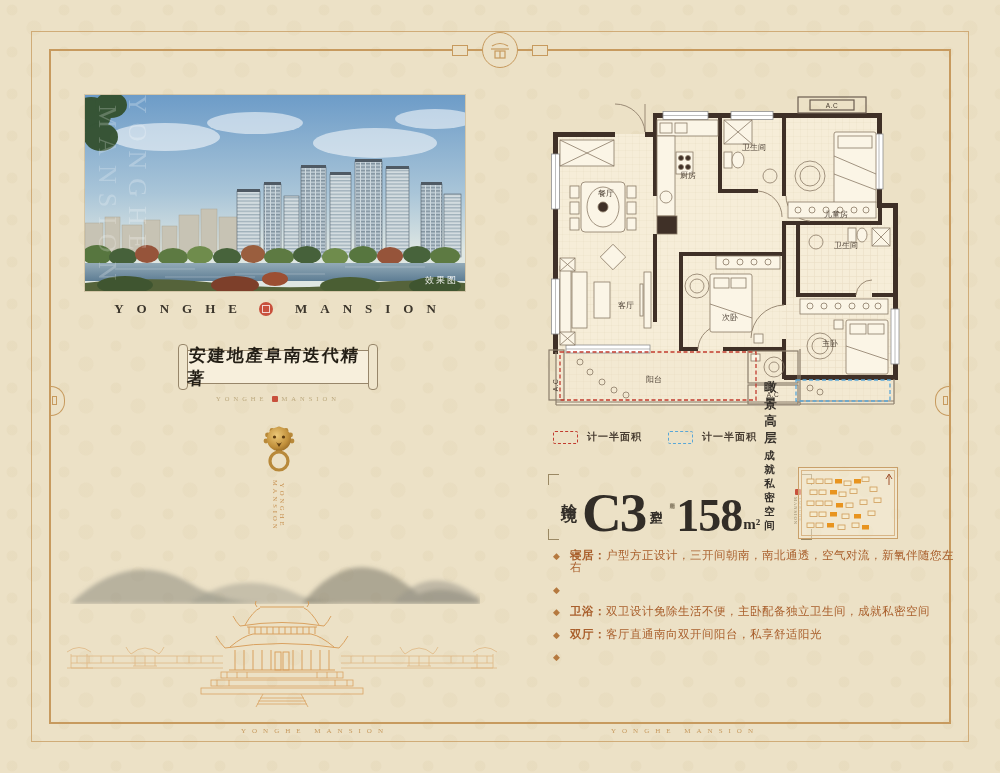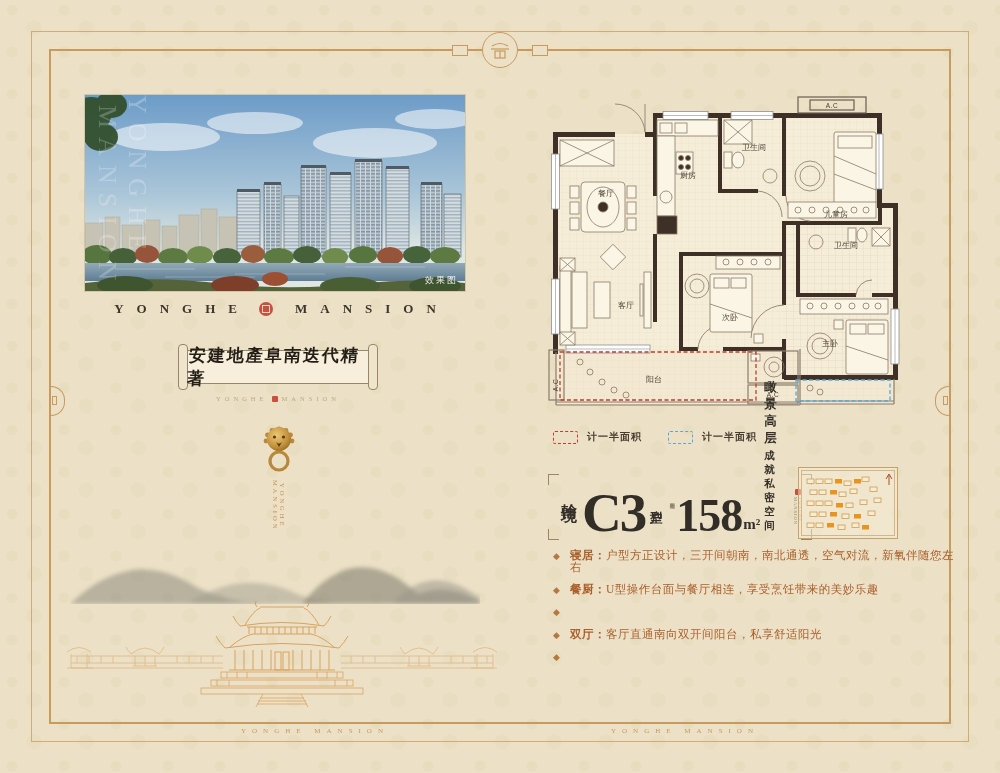--- a/index.html
+++ b/index.html
@@ -642,24 +642,24 @@
     </div>
   </div>
 
   <div class="abs features">
     <div class="feat">
       <span class="dia">◆</span>
       <span class="txt"><b>寝居：</b><span>户型方正设计，三开间朝南，南北通透，空气对流，新氧伴随您左右</span></span>
     </div>
     <div class="feat">
       <span class="dia">◆</span>
-      <span class="txt"><b>餐厨：</b><span>U型操作台面与餐厅相连，享受烹饪带来的美妙乐趣</span></span>
     </div>
     <div class="feat">
       <span class="dia">◆</span>
+      <span class="txt"><b>卫浴：</b><span>双卫设计免除生活不便，主卧配备独立卫生间，成就私密空间</span></span>
     </div>
     <div class="feat">
       <span class="dia">◆</span>
       <span class="txt"><b>双厅：</b><span>客厅直通南向双开间阳台，私享舒适阳光</span></span>
     </div>
     <div class="feat">
       <span class="dia">◆</span>
     </div>
   </div>
 

